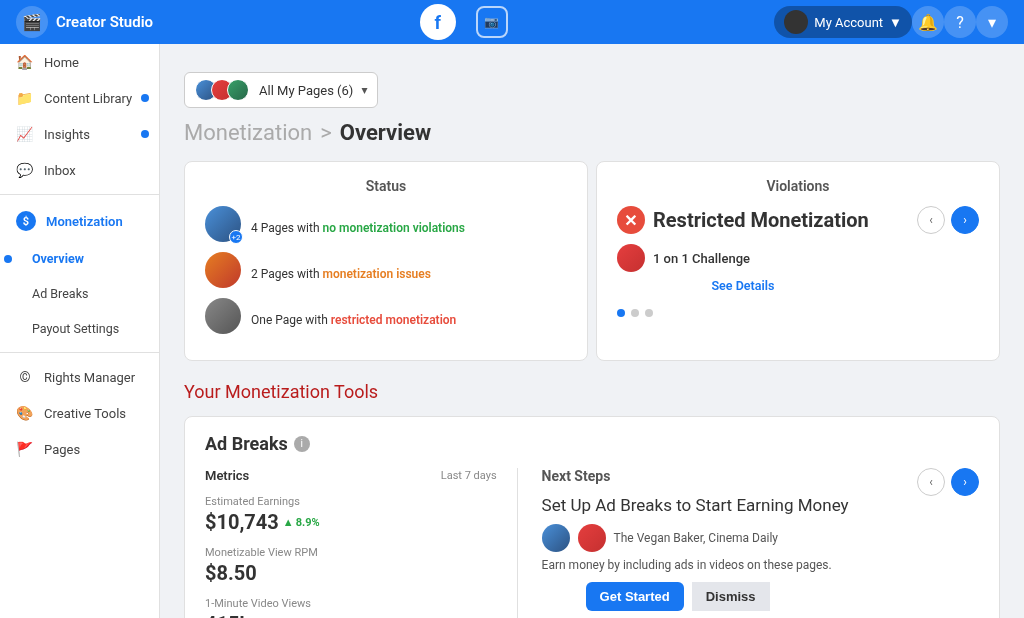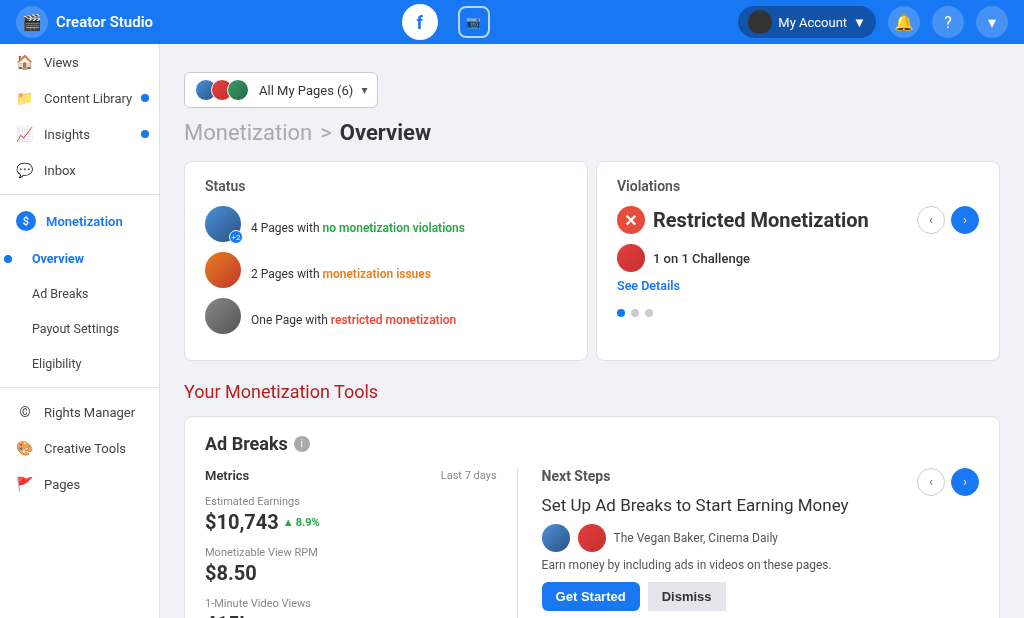--- a/index.html
+++ b/index.html
@@ -10,21 +10,21 @@
       background: #1877f2;
       height: 44px;
       display: flex;
       align-items: center;
       justify-content: space-between;
       padding: 0 16px;
       flex-shrink: 0;
     }
     .top-nav-left { display: flex; align-items: center; gap: 8px; color: white; font-size: 15px; font-weight: 600; }
     .top-nav-center { display: flex; align-items: center; gap: 20px; }
-    .top-nav-right { display: flex; align-items: flex-start; gap: 12px; color: white; font-size: 13px; }
+    .top-nav-right { display: flex; align-items: flex-start; color: white; font-size: 13px; }
     .nav-icon-btn { width: 32px; height: 32px; border-radius: 50%; background: rgba(255,255,255,0.2); display: flex; align-items: center; justify-content: center; cursor: pointer; color: white; font-size: 16px; }
     .fb-icon { width: 36px; height: 36px; border-radius: 50%; background: white; display: flex; align-items: center; justify-content: center; font-weight: 700; color: #1877f2; font-size: 18px; }
     .ig-icon { width: 32px; height: 32px; border-radius: 8px; border: 2px solid rgba(255,255,255,0.7); display: flex; align-items: center; justify-content: center; color: rgba(255,255,255,0.7); font-size: 14px; }
     .account-btn { background: rgba(0,0,0,0.3); border-radius: 20px; padding: 4px 10px; display: flex; align-items: center; gap: 6px; cursor: pointer; color: white; }
     .account-avatar { width: 24px; height: 24px; border-radius: 50%; background: #333; }
 
     
     .body { display: flex; flex: 1; overflow: hidden; }
 
     
@@ -88,21 +88,21 @@
       font-size: 22px;
       color: #aaa;
       margin: 12px 0 16px 0;
       display: flex;
       align-items: center;
       gap: 8px;
     }
     .breadcrumb-current { font-weight: 700; color: #333; }
 
     
-    .cards-row { display: flex; gap: 8px; margin-bottom: 20px; }
+    .cards-row { display: flex; gap: 8px; margin-bottom: 20px; text-align: center; }
     .card { background: white; border-radius: 8px; border: 1px solid #e0e0e0; padding: 16px 20px; }
     .card-half { flex: 1; }
     .card-title { font-size: 14px; font-weight: 600; color: #555; margin-bottom: 12px; }
 
     
     .status-item { display: flex; align-items: center; gap: 10px; margin-bottom: 10px; }
     .status-avatar { width: 36px; height: 36px; border-radius: 50%; background: linear-gradient(135deg, #4a90d9, #2c5282); flex-shrink: 0; position: relative; }
     .avatar-badge { position: absolute; bottom: -2px; right: -2px; width: 14px; height: 14px; border-radius: 50%; background: #1877f2; color: white; font-size: 8px; display: flex; align-items: center; justify-content: center; border: 1px solid white; }
     .status-text { font-size: 12px; color: #333; line-height: 1.4; margin-top: 8px; }
     .text-green { color: #28a745; font-weight: 600; }
@@ -148,21 +148,21 @@
     .down { color: #e74c3c; }
     .next-steps-title { font-size: 14px; font-weight: 700; color: #555; margin-bottom: 10px; }
     .next-steps-content-title { font-size: 17px; font-weight: 400; color: #333; margin-bottom: 8px; line-height: 1.3; }
     .next-steps-pages { display: flex; align-items: center; gap: 8px; margin-bottom: 6px; }
     .ns-avatar { width: 28px; height: 28px; border-radius: 50%; background: linear-gradient(135deg, #888, #555); flex-shrink: 0; }
     .ns-avatar:nth-child(1) { background: linear-gradient(135deg, #4a90d9, #2c5282); }
     .ns-avatar:nth-child(2) { background: linear-gradient(135deg, #e53e3e, #c53030); }
     .ns-pages-label { font-size: 12px; color: #555; }
     .ns-desc { font-size: 12px; color: #555; margin-bottom: 10px; }
     .ns-actions { display: flex; gap: 8px; align-items: center; }
-    .btn-primary { background: #1877f2; color: white; border: none; border-radius: 6px; padding: 7px 14px; font-size: 13px; font-weight: 600; cursor: pointer; }
+    .btn-primary { background: #1877f2; color: white; border: none; border-radius: 6px; padding: 7px 14px; font-size: 13px; font-weight: 600; cursor: pointer; margin-left: 44px; }
     .btn-secondary { background: #e4e6eb; color: #333; border: none; border-radius: 0; padding: 7px 14px; font-size: 13px; font-weight: 600; cursor: pointer; }
     .ns-top-row { display: flex; justify-content: space-between; align-items: flex-start; }
     .ns-dot-nav { display: flex; gap: 6px; margin-top: 12px; align-items: center; }
   </style>
 </head>
 <body>
 
 <div class="top-nav">
   <div class="top-nav-left">
     <div class="nav-icon-btn">🎬</div>
@@ -186,21 +186,21 @@
     <div class="nav-icon-btn">?</div>
     <div class="nav-icon-btn">▾</div>
   </div>
 </div>
 
 <div class="body">
 
   <div class="sidebar">
     <div class="sidebar-item">
       <span class="sidebar-icon">🏠</span>
-      <span>Views</span>
+      <span>Home</span>
     </div>
     <div class="sidebar-item">
       <span class="sidebar-icon">📁</span>
       <span>Content Library</span>
       <span class="blue-dot"></span>
     </div>
     <div class="sidebar-item">
       <span class="sidebar-icon">📈</span>
       <span>Insights</span>
       <span class="blue-dot"></span>
@@ -216,23 +216,20 @@
     </div>
     <div class="sidebar-item sub-item active-sub">
       <span class="active-dot"></span>
       <span>Overview</span>
     </div>
     <div class="sidebar-item sub-item">
       <span>Ad Breaks</span>
     </div>
     <div class="sidebar-item sub-item">
       <span>Payout Settings</span>
-    </div>
-    <div class="sidebar-item sub-item">
-      <span>Eligibility</span>
     </div>
     <div class="sidebar-divider"></div>
     <div class="sidebar-item">
       <span class="sidebar-icon">©</span>
       <span>Rights Manager</span>
     </div>
     <div class="sidebar-item">
       <span class="sidebar-icon">🎨</span>
       <span>Creative Tools</span>
     </div>

